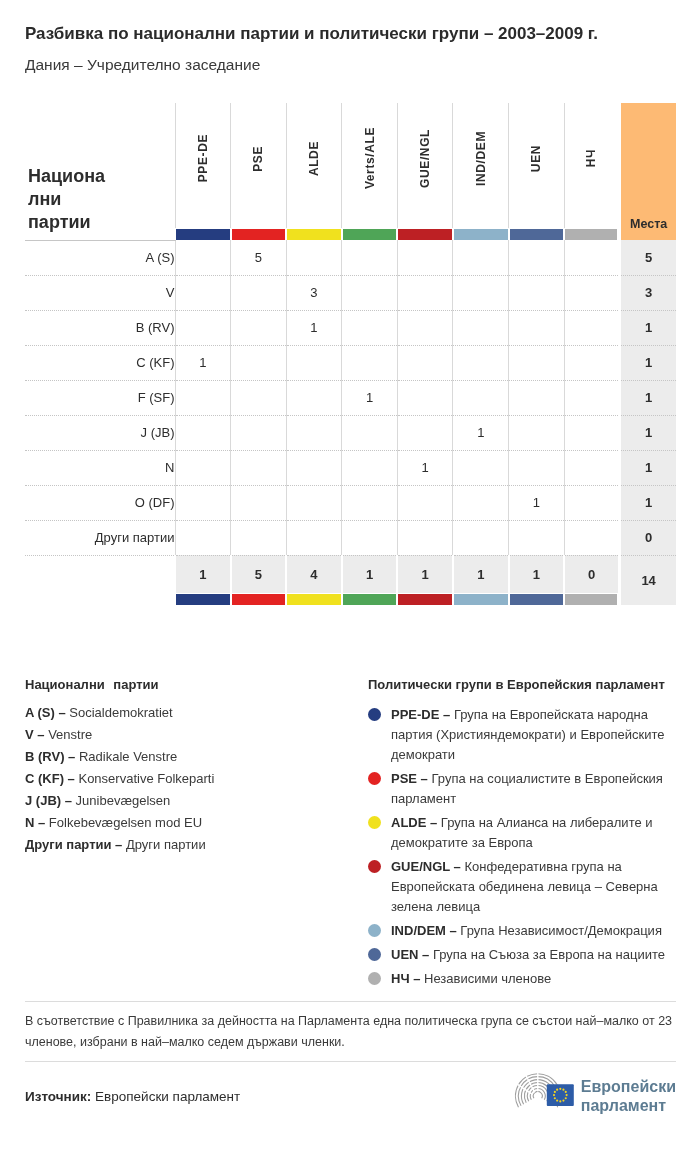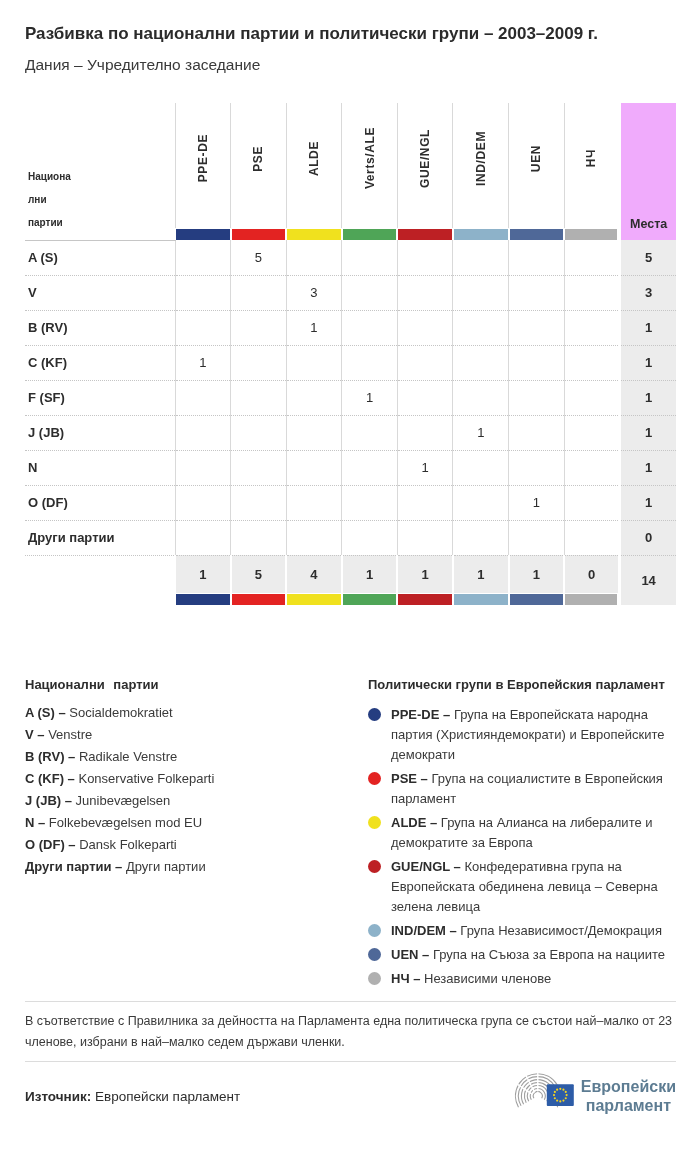--- a/index.html
+++ b/index.html
@@ -27,39 +27,39 @@
   tr.barrow{ height: 12px; }
   tr.brow  { height: 35px; }
   tr.trow  { height: 38px; }
 
   th, td { font-weight: 400; vertical-align: middle; }
 
   th.rowhead {
     vertical-align: bottom; text-align: left;
     padding: 0 10px 6px 3px;
     border-bottom: 1px solid #c6c6c6;
-    font-size: 10px; font-weight: 700; color: #2d2d2d; line-height: 23px;
+    font-size: 18px; font-weight: 700; color: #2d2d2d; line-height: 23px;
   }
   th.ghead { vertical-align: middle; text-align: center; border-left: 1px solid #d9d9d9; }
   th.ghead .vtxt {
     writing-mode: vertical-rl; transform: rotate(180deg);
     margin: 0 auto 14px auto;
     font-size: 12px; font-weight: 700; letter-spacing: .6px; color: #2d2d2d;
     white-space: nowrap;
   }
   th.seats-head {
     vertical-align: bottom; text-align: center;
-    background: #f0abfc; border-left: 3px solid #ffffff;
+    background: #fdba74; border-left: 3px solid #ffffff;
     font-size: 12.5px; font-weight: 700; color: #2d2d2d;
     padding-bottom: 9px;
   }
   td.gbar { padding: 0 1px; }
   td.gbar .bar { height: 11px; width: 100%; }
 
-  td.rlabel { font-size: 13px; font-weight: 700; padding-left: 3px; color: #2d2d2d; }
+  td.rlabel { font-size: 13px; font-weight: 400; padding-left: 3px; color: #2d2d2d; text-align: right; }
   td.val { text-align: center; font-size: 13px; color: #2d2d2d; border-left: 1px solid #d9d9d9; }
   td.val.last { border-right: 0; }
   td.seats {
     text-align: center; font-size: 13px; font-weight: 700;
     background: #ececec; border-left: 3px solid #ffffff; color: #2d2d2d;
   }
   tr.dot td, tr.dot th { border-top: 1px dotted #c5c5c5; }
   td.total {
     text-align: center; font-size: 13px; font-weight: 700;
     background: #ececec; border-left: 2px solid #ffffff; color: #2d2d2d;
@@ -79,21 +79,21 @@
   .gitem b { color: #2d2d2d; }
 
   
   hr.rule { border: none; border-top: 1px solid #dcdcdc; }
   hr.rule.r1 { margin-top: 8px; }
   .footnote { font-size: 12.5px; line-height: 21px; color: #3a3a3a; margin: 9px 0 8px 0; }
   .source-row { display: flex; justify-content: space-between; align-items: center; margin-top: 8px; }
   .source-text { font-size: 13.5px; color: #2d2d2d; }
   .source-text b { font-weight: 700; }
   .logo { display: flex; align-items: center; }
-  .logo-text { font-size: 16px; line-height: 19px; font-weight: 700; color: #5d7c92; text-align: center; }
+  .logo-text { font-size: 16px; line-height: 19px; font-weight: 700; color: #5d7c92; }
 </style>
 </head>
 <body>
 
 <div class="page">
 
   <h1 class="title">Разбивка по национални партии и политически групи – 2003–2009 г.</h1>
   <h2 class="subtitle">Дания – Учредително заседание</h2>
 
   <table class="tbl">
@@ -323,21 +323,20 @@
   <div class="legends">
     <div class="legend-left">
       <div class="legend-title">Национални партии</div>
       <div id="party-items">
           <p class="pitem"><b>A (S) –</b> <span>Socialdemokratiet</span></p>
           <p class="pitem"><b>V –</b> <span>Venstre</span></p>
           <p class="pitem"><b>B (RV) –</b> <span>Radikale Venstre</span></p>
           <p class="pitem"><b>C (KF) –</b> <span>Konservative Folkeparti</span></p>
           <p class="pitem"><b>J (JB) –</b> <span>Junibevægelsen</span></p>
           <p class="pitem"><b>N –</b> <span>Folkebevægelsen mod EU</span></p>
-          <p class="pitem"><b>O (DF) –</b> <span>Dansk Folkeparti</span></p>
           <p class="pitem"><b>Други партии –</b> <span>Други партии</span></p>
         </div>
     </div>
     <div class="legend-right">
       <div class="legend-title">Политически групи в Европейския парламент</div>
       <div id="group-items">
           <div class="gitem">
             <span class="dot" style="background: rgb(37, 61, 128);"></span>
             <span class="gtext"><b>PPE-DE –</b> <span>Група на Европейската народна партия (Християндемократи) и Европейските демократи</span></span>
           </div>

